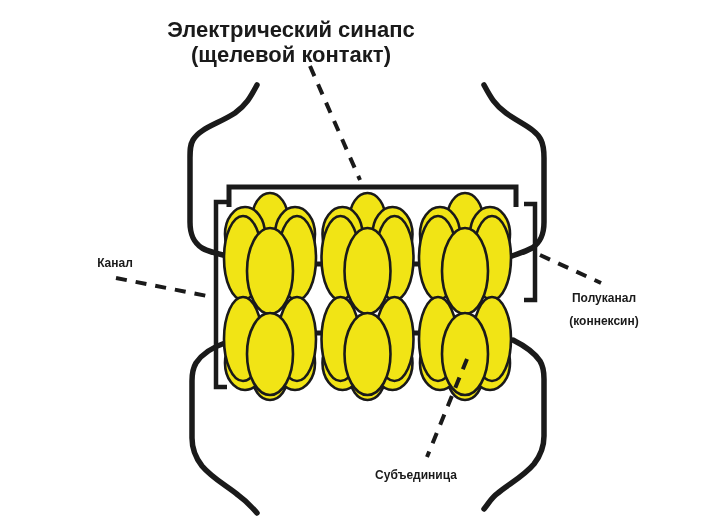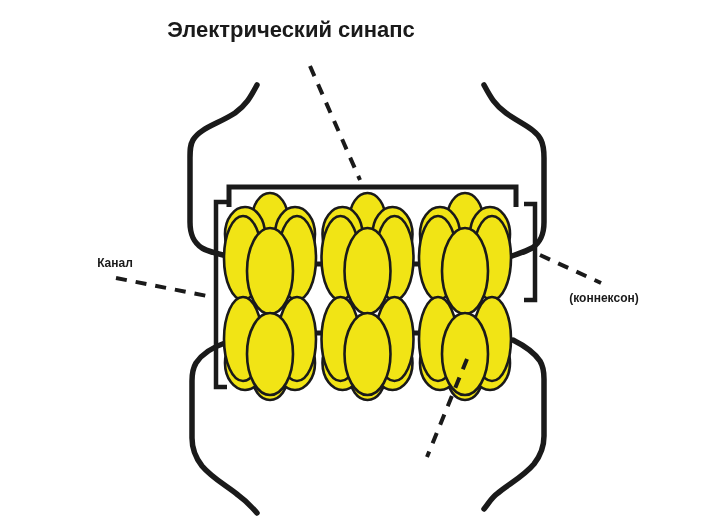--- a/index.html
+++ b/index.html
@@ -97,26 +97,29 @@
     <g>
       <line class="dashed" x1="310" y1="66" x2="360" y2="180"></line>
       <line class="dashed" x1="116" y1="278" x2="207" y2="296"></line>
       <line class="dashed" x1="540" y1="255" x2="601" y2="283"></line>
       <line class="dashed" x1="467" y1="359" x2="427" y2="457"></line>
     </g>
   </svg>
 
   <div class="label label-synapse" style="left:141px;top:17px;width:300px;">
     <span>Электрический синапс</span>
+    <span>(щелевой контакт)</span>
   </div>
 
   <div class="label" style="left:65px;top:252px;width:100px;">
     <span>Канал</span>
   </div>
 
   <div class="label" style="left:524px;top:287px;width:160px;">
-    <span>(коннексон)</span>
+    <span>Полуканал</span>
+    <span>(коннексин)</span>
   </div>
 
   <div class="label" style="left:336px;top:464px;width:160px;">
+    <span>Субъединица</span>
   </div>
 
 </div>
 
 </body></html>

